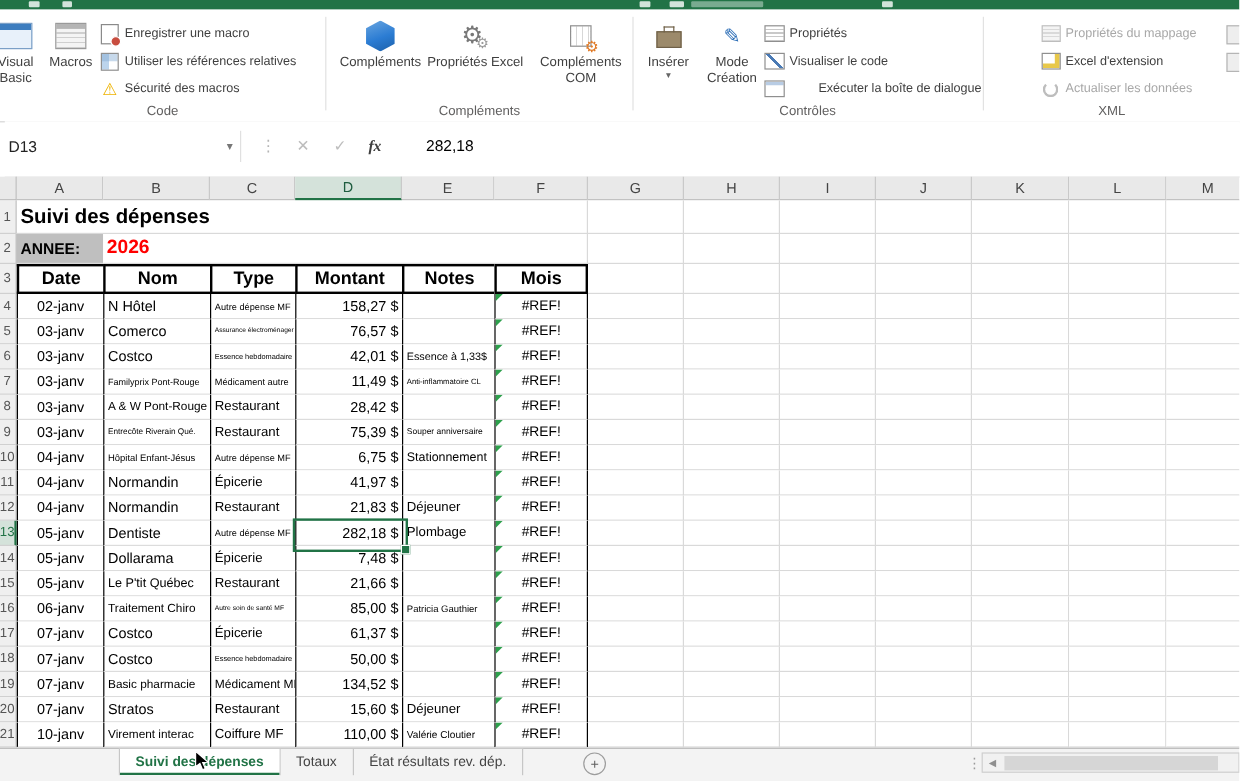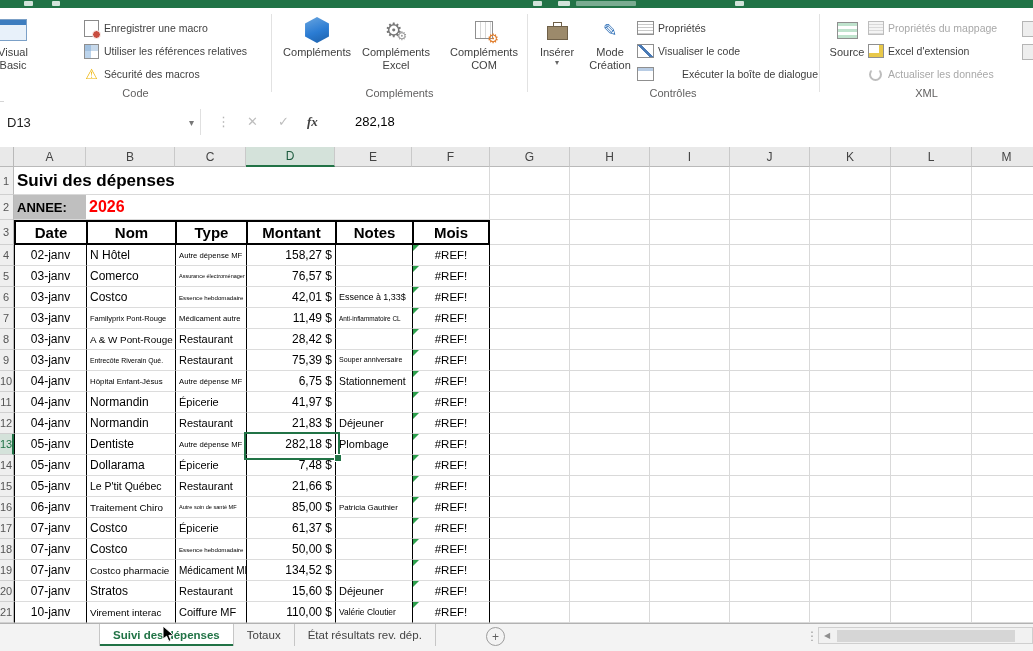--- a/index.html
+++ b/index.html
@@ -124,20 +124,26 @@
   </div>
 
   <div class="ribbon">
 
     <div class="rbig" style="left:-14px;width:54px;">
       <span class="ic">
           <span class="i-vb"></span>
         </span>
       <span class="rlabel">Visual Basic</span>
     </div>
+    <div class="rbig" style="left:36px;width:46px;">
+      <span class="ic">
+          <span class="i-macros"></span>
+        </span>
+      <span class="rlabel">Macros</span>
+    </div>
     <div class="rsmall" style="left:82px;top:10px;">
       <span class="ic">
           <span class="i-rec"></span>
         </span>
       <span>Enregistrer une macro</span>
     </div>
     <div class="rsmall" style="left:82px;top:33px;">
       <span class="ic">
           <span class="i-rel"></span>
         </span>
@@ -156,21 +162,21 @@
       <span class="ic">
           <span class="i-addins"></span>
         </span>
       <span class="rlabel">Compléments</span>
     </div>
     <div class="rbig" style="left:352px;width:88px;">
       <span class="ic">
         <span class="i-gear-lg">⚙</span>
         <span class="i-gear-sm">⚙</span>
       </span>
-      <span class="rlabel">Compléments Excel</span>
+      <span class="rlabel">Propriétés Excel</span>
     </div>
     <div class="rbig" style="left:442px;width:84px;">
       <span class="ic">
         <span class="i-comgrid">
             <span class="i-comgear">⚙</span>
           </span>
       </span>
       <span class="rlabel">Compléments COM</span>
     </div>
     <div class="glabel" style="left:272px;width:255px;">Compléments</div>
@@ -203,26 +209,20 @@
     </div>
     <div class="rsmall" style="left:636px;top:56px;gap:24px;">
       <span class="ic">
           <span class="mini i-dlg"></span>
         </span>
       <span>Exécuter la boîte de dialogue</span>
     </div>
     <div class="glabel" style="left:527px;width:292px;">Contrôles</div>
     <div class="gsep" style="left:819px;"></div>
 
-    <div class="rbig" style="left:824px;width:46px;">
-      <span class="ic">
-          <span class="i-source"></span>
-        </span>
-      <span class="rlabel">Source</span>
-    </div>
     <div class="rsmall dis" style="left:866px;top:10px;">
       <span class="ic">
           <span class="i-map"></span>
         </span>
       <span>Propriétés du mappage</span>
     </div>
     <div class="rsmall" style="left:866px;top:33px;">
       <span class="ic">
           <span class="i-kits"></span>
         </span>
@@ -780,21 +780,21 @@
         <div class="cell gcell" style="width: 70px;"></div>
       </div>
       <div class="crow" style="height: 21px;">
         <div class="cell rowhdr" style="width: 14px;">
           <span>19</span>
         </div>
         <div class="cell dcell c0" style="width: 72px;">
           <span style="font-size: 12px;">07-janv</span>
         </div>
         <div class="cell dcell c1" style="width: 89px;">
-          <span style="font-size: 9.85577px;">Costco pharmacie</span>
+          <span style="font-size: 9.85577px;">Basic pharmacie</span>
         </div>
         <div class="cell dcell c2" style="width: 71px;">
           <span style="font-size: 10px;">Médicament MF</span>
         </div>
         <div class="cell dcell c3" style="width: 89px;">
           <span style="font-size: 12px;">134,52 $</span>
         </div>
         <div class="cell dcell c4" style="width: 77px;">
           <span style="font-size: 11px;"></span>
         </div>

